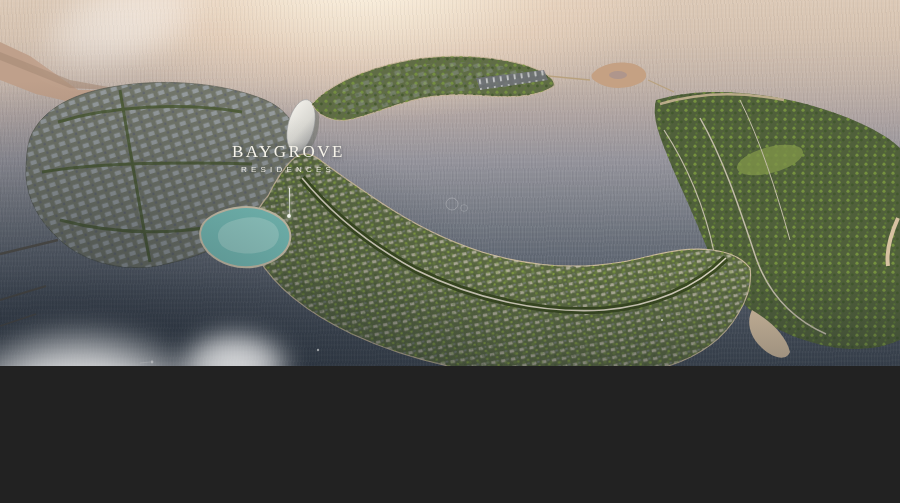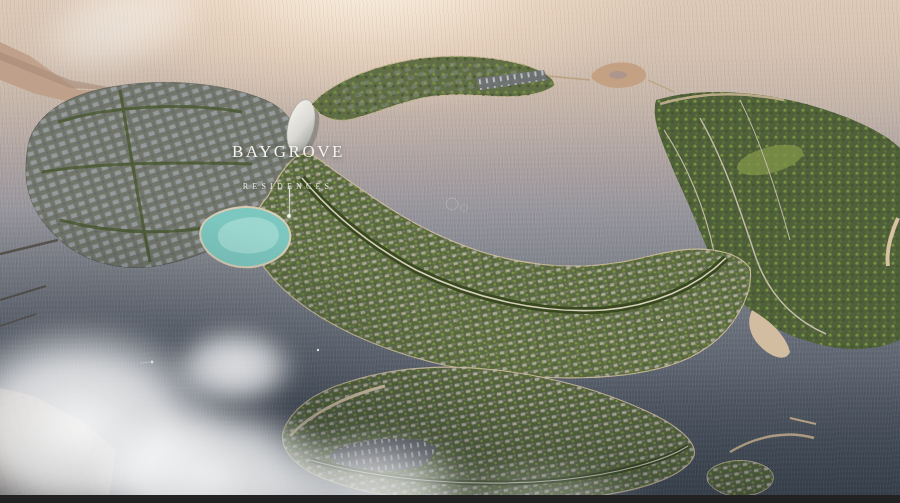--- a/index.html
+++ b/index.html
@@ -1,16 +1,16 @@
 <!DOCTYPE html>
 <html><head>
 <meta charset="utf-8">
 <style>
   html,body{margin:0;padding:0;background:#222;font-family:"Liberation Sans",sans-serif;}
-  #stage{position:relative;width:900px;height:495px;overflow:hidden;
+  #stage{position:relative;width:900px;height:366px;overflow:hidden;
     background:linear-gradient(180deg,#dcc9b6 0%,#d5c2b0 10%,#c3b3a8 22%,#aba1a0 33%,
       #93929a 44%,#7b7f88 56%,#646b76 68%,#525a66 80%,#47505c 90%,#414a56 100%);}
   .layer{position:absolute;inset:0;pointer-events:none;}
   #glare{background:radial-gradient(ellipse 430px 200px at 41% -6%,
       rgba(255,247,229,0.95), rgba(244,220,196,0.45) 45%, rgba(244,220,196,0) 72%);}
   #texture{
     background:
       repeating-linear-gradient(94deg, rgba(255,255,255,0.055) 0 1px, rgba(255,255,255,0) 1px 3px),
       repeating-linear-gradient(86deg, rgba(30,30,40,0.05) 0 1px, rgba(30,30,40,0) 1px 4px),
       repeating-linear-gradient(179deg, rgba(255,255,255,0.03) 0 2px, rgba(255,255,255,0) 2px 5px);
@@ -26,22 +26,22 @@
   #cloud-2{left:85px;top:398px;width:250px;height:155px;filter:blur(11px);opacity:.95;}
   #cloud-3{left:248px;top:436px;width:230px;height:125px;filter:blur(14px);opacity:.8;}
   #cloud-4{left:28px;top:-25px;width:190px;height:95px;filter:blur(12px);opacity:.45;
     transform:rotate(-18deg);}
   #cloud-5{left:172px;top:326px;width:125px;height:82px;filter:blur(10px);opacity:.85;}
   #cloud-6{left:430px;top:468px;width:220px;height:90px;filter:blur(16px);opacity:.35;}
   #brand-marker{position:absolute;left:232px;top:143px;width:112px;text-align:center;
     cursor:pointer;text-shadow:0 1px 5px rgba(20,30,30,0.55);}
   #brand-name{font-family:"Liberation Serif","DejaVu Serif",serif;font-size:17px;
     font-weight:400;letter-spacing:2.5px;color:#f6f3ea;line-height:1.1;white-space:nowrap;}
-  #brand-tagline{font-family:Liberation Serif, serif;font-size:8px;
-    letter-spacing:4.2px;color:rgba(246,243,234,0.92);margin-top:20px;white-space:nowrap;}
+  #brand-tagline{font-family:Liberation Sans, sans-serif;font-size:8px;
+    letter-spacing:4.2px;color:rgba(246,243,234,0.92);margin-top:3px;white-space:nowrap;}
   #pin-line{position:absolute;left:289px;top:188px;width:1px;height:27px;
     background:linear-gradient(rgba(255,255,255,0.85),rgba(255,255,255,0.55));
     box-shadow:0 0 3px rgba(255,255,255,0.6);}
   #pin-dot{position:absolute;left:287px;top:214px;width:4px;height:4px;border-radius:50%;
     background:rgba(255,255,255,0.9);box-shadow:0 0 4px rgba(255,255,255,0.8);}
 </style>
 </head>
 <body>
 
 <div id="stage">

